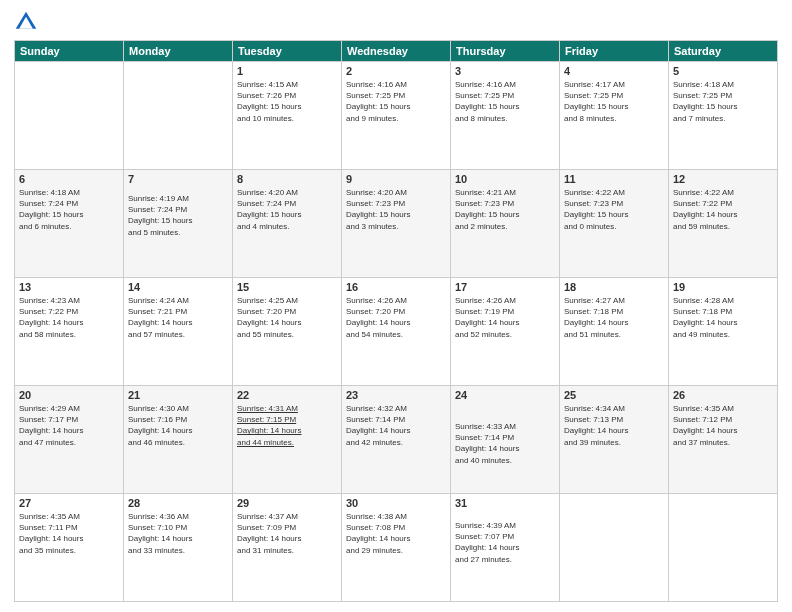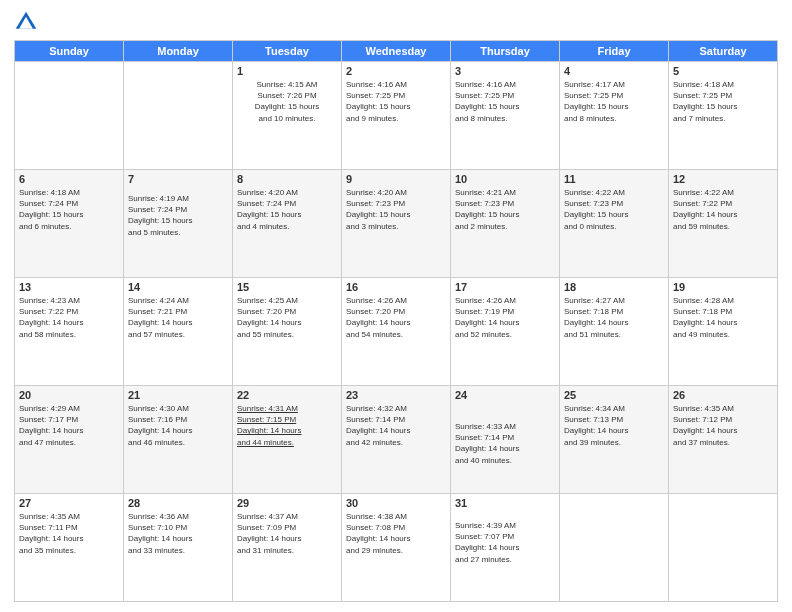--- a/index.html
+++ b/index.html
@@ -58,26 +58,26 @@
     .title-location {
       font-size: 14px;
       color: #555;
     }
     .calendar {
       width: 100%;
       border-collapse: collapse;
       flex: 1;
     }
     .calendar thead tr th {
-      background-color: #3b82f6;
+      background-color: #0f766e;
       color: #fff;
       font-size: 11px;
       font-weight: bold;
       padding: 4px 5px;
-      text-align: center;
+      text-align: left;
       border: 1px solid #ccc;
     }
     .calendar tbody tr td {
       vertical-align: top;
       border: 1px solid #ccc;
       padding: 3px 4px;
       font-size: 8.5px;
       color: #333;
       width: calc(100% / 7);
       height: 88px;
@@ -133,21 +133,21 @@
           <th>Friday</th>
           <th>Saturday</th>
         </tr>
     </thead>
     <tbody id="calendar-body">
     <tr>
           <td class="empty-cell"></td>
           <td class="empty-cell"></td>
           <td>
             <span class="day-number">1</span>
-            <div class="day-info" style="white-space: pre-line; text-align: center;">Sunrise: 4:15 AM
+            <div class="day-info" style="white-space: pre-line;">Sunrise: 4:15 AM
 Sunset: 7:26 PM
 Daylight: 15 hours
 and 10 minutes.</div>
           </td>
           <td>
             <span class="day-number">2</span>
             <div class="day-info" style="white-space: pre-line;">Sunrise: 4:16 AM
 Sunset: 7:25 PM
 Daylight: 15 hours
 and 9 minutes.</div>

